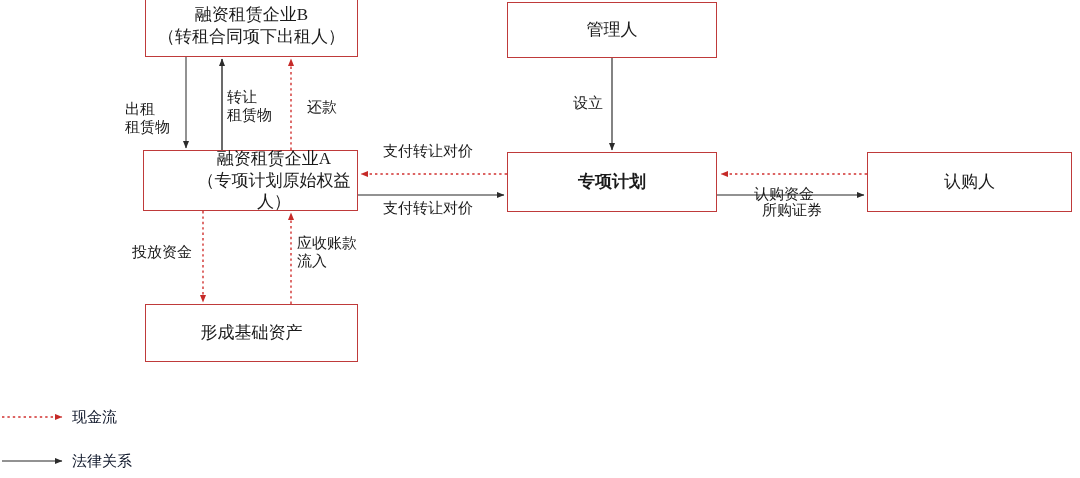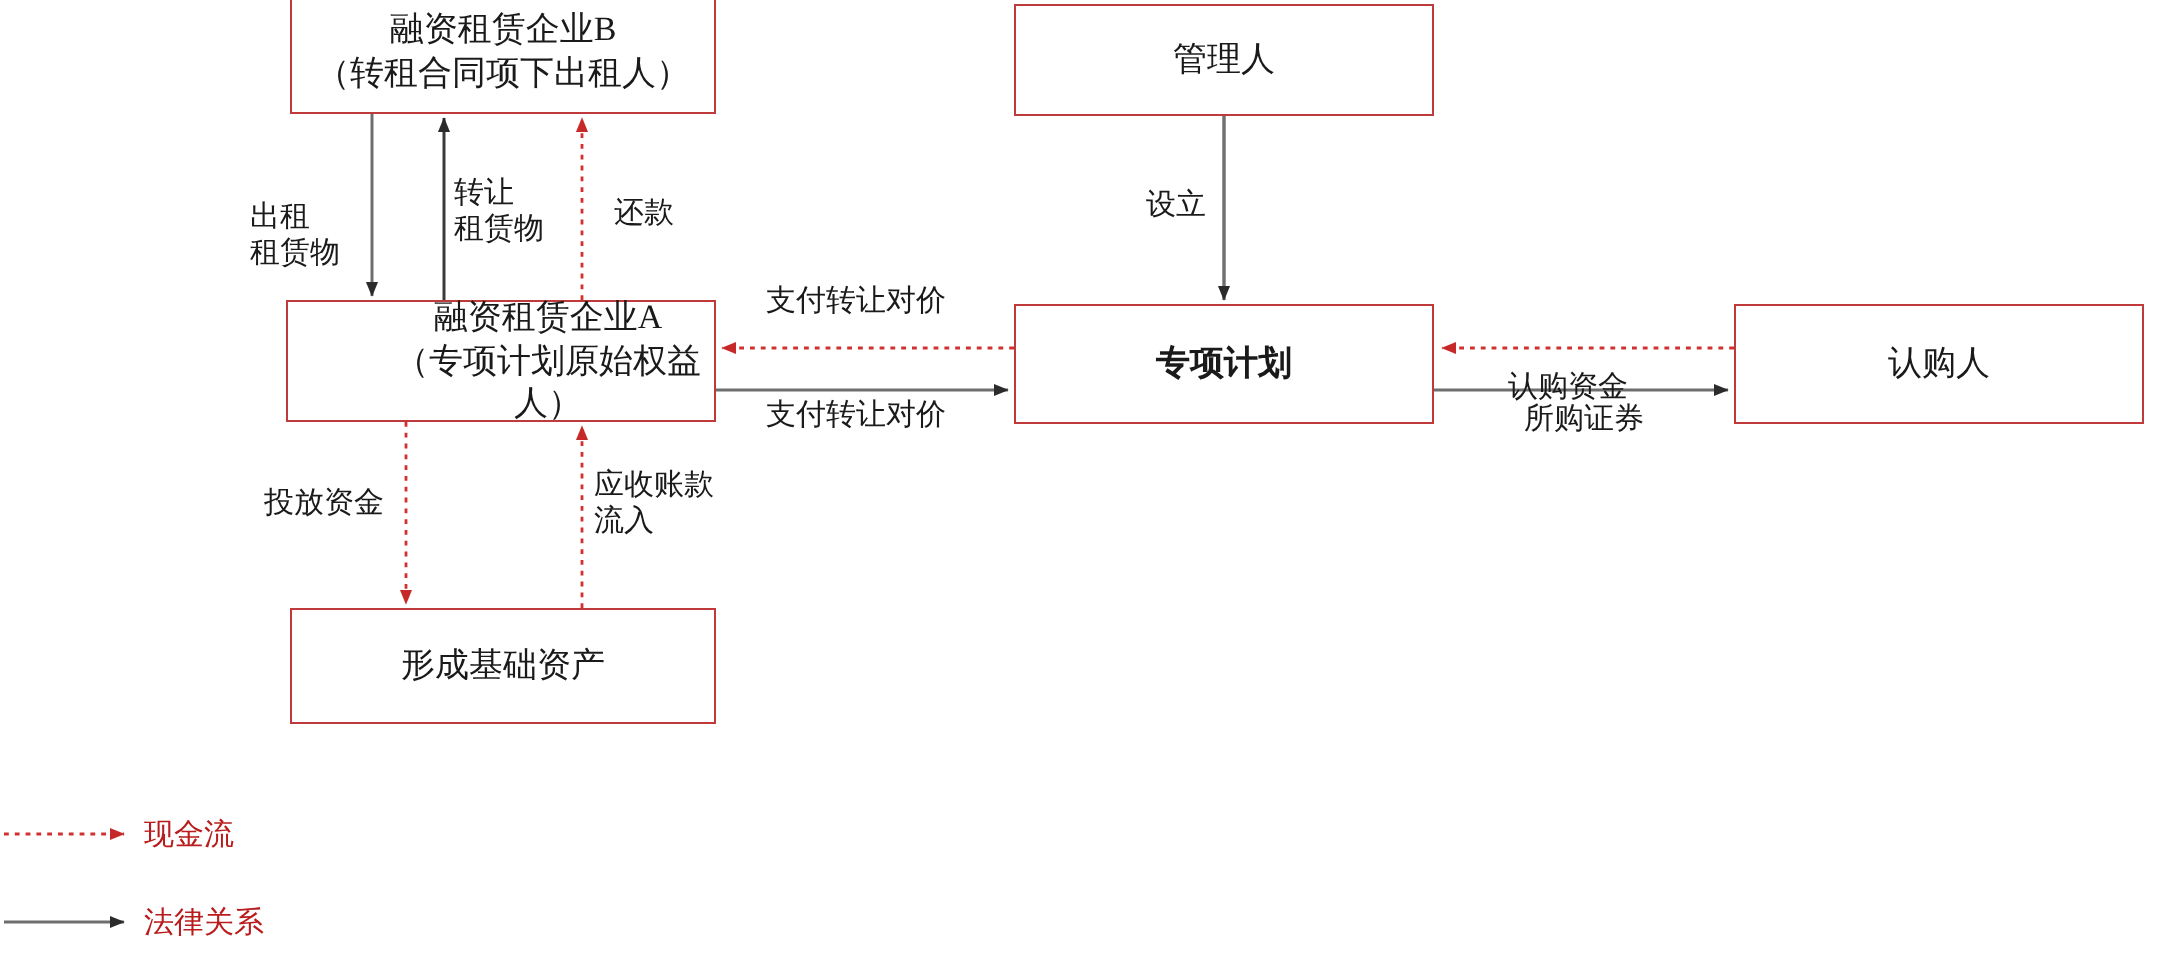--- a/index.html
+++ b/index.html
@@ -50,21 +50,21 @@
     line-height: 1.22;
     color: #1a1a1a;
     white-space: pre-line;
     z-index: 3;
     text-align: left;
   }
   .edge-label.left-align { text-align: left; }
   .legend-item {
     position: absolute;
     font-size: 15px;
-    color: #b91c1c;
+    color: #0f172a;
     z-index: 3;
   }
 </style>
 </head>
 <body>
 
 <div id="diagram-root">
 
   <svg id="edge-layer" viewBox="0 0 1080 478" width="1080" height="478" xmlns="http://www.w3.org/2000/svg">
     <defs>

